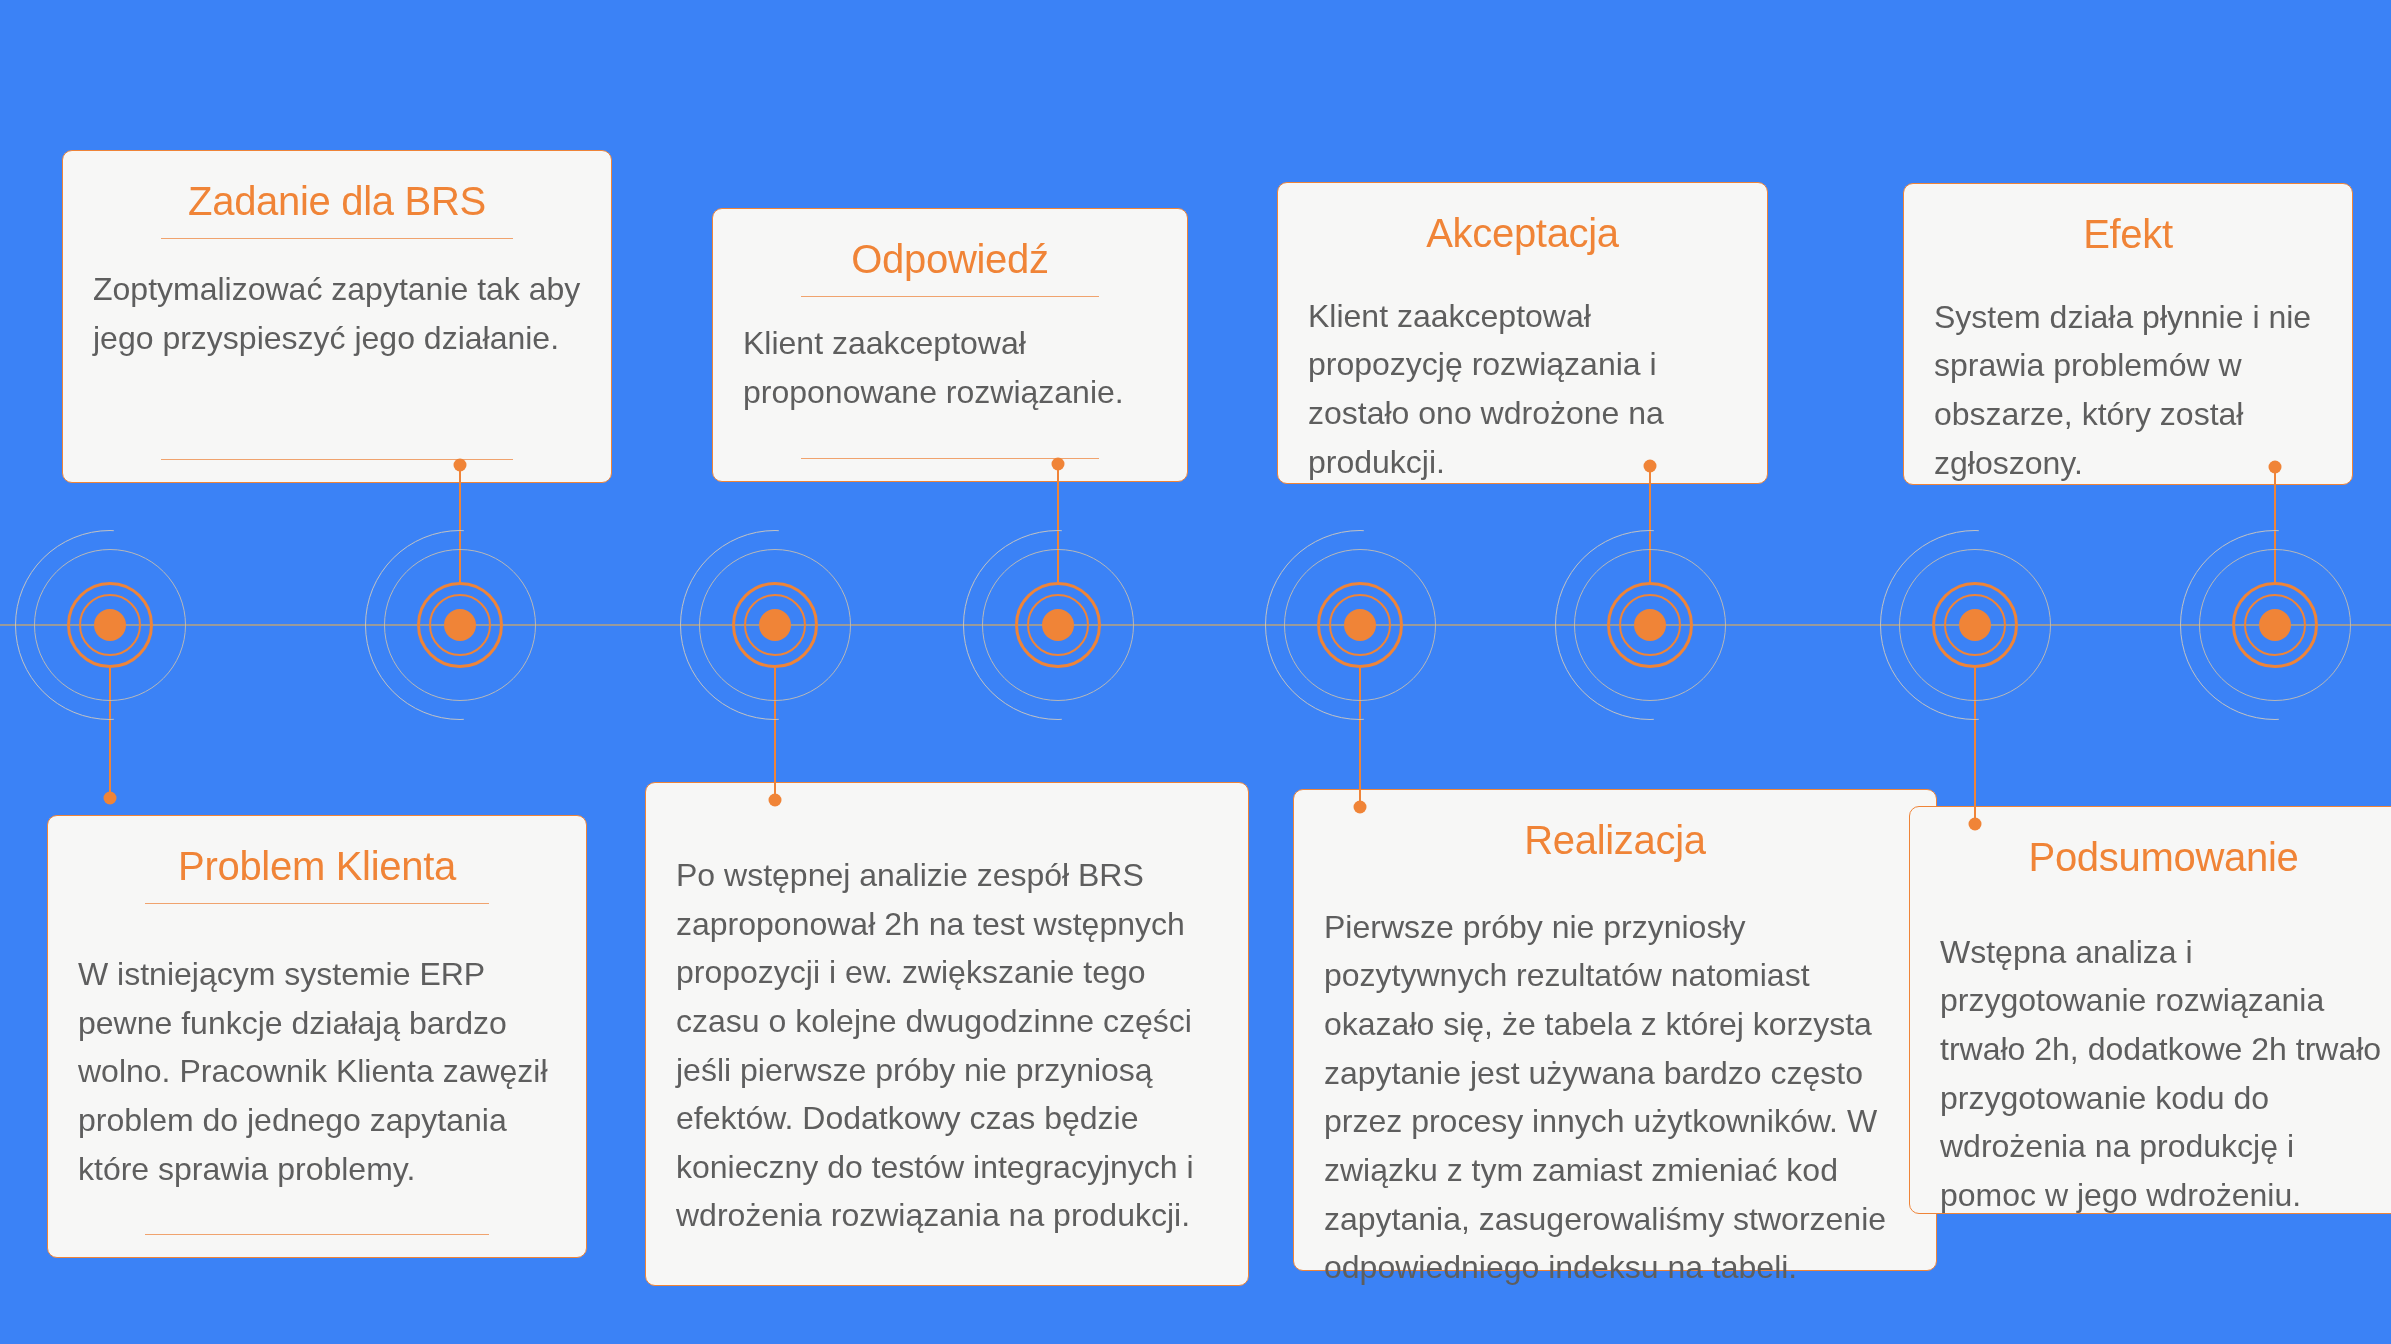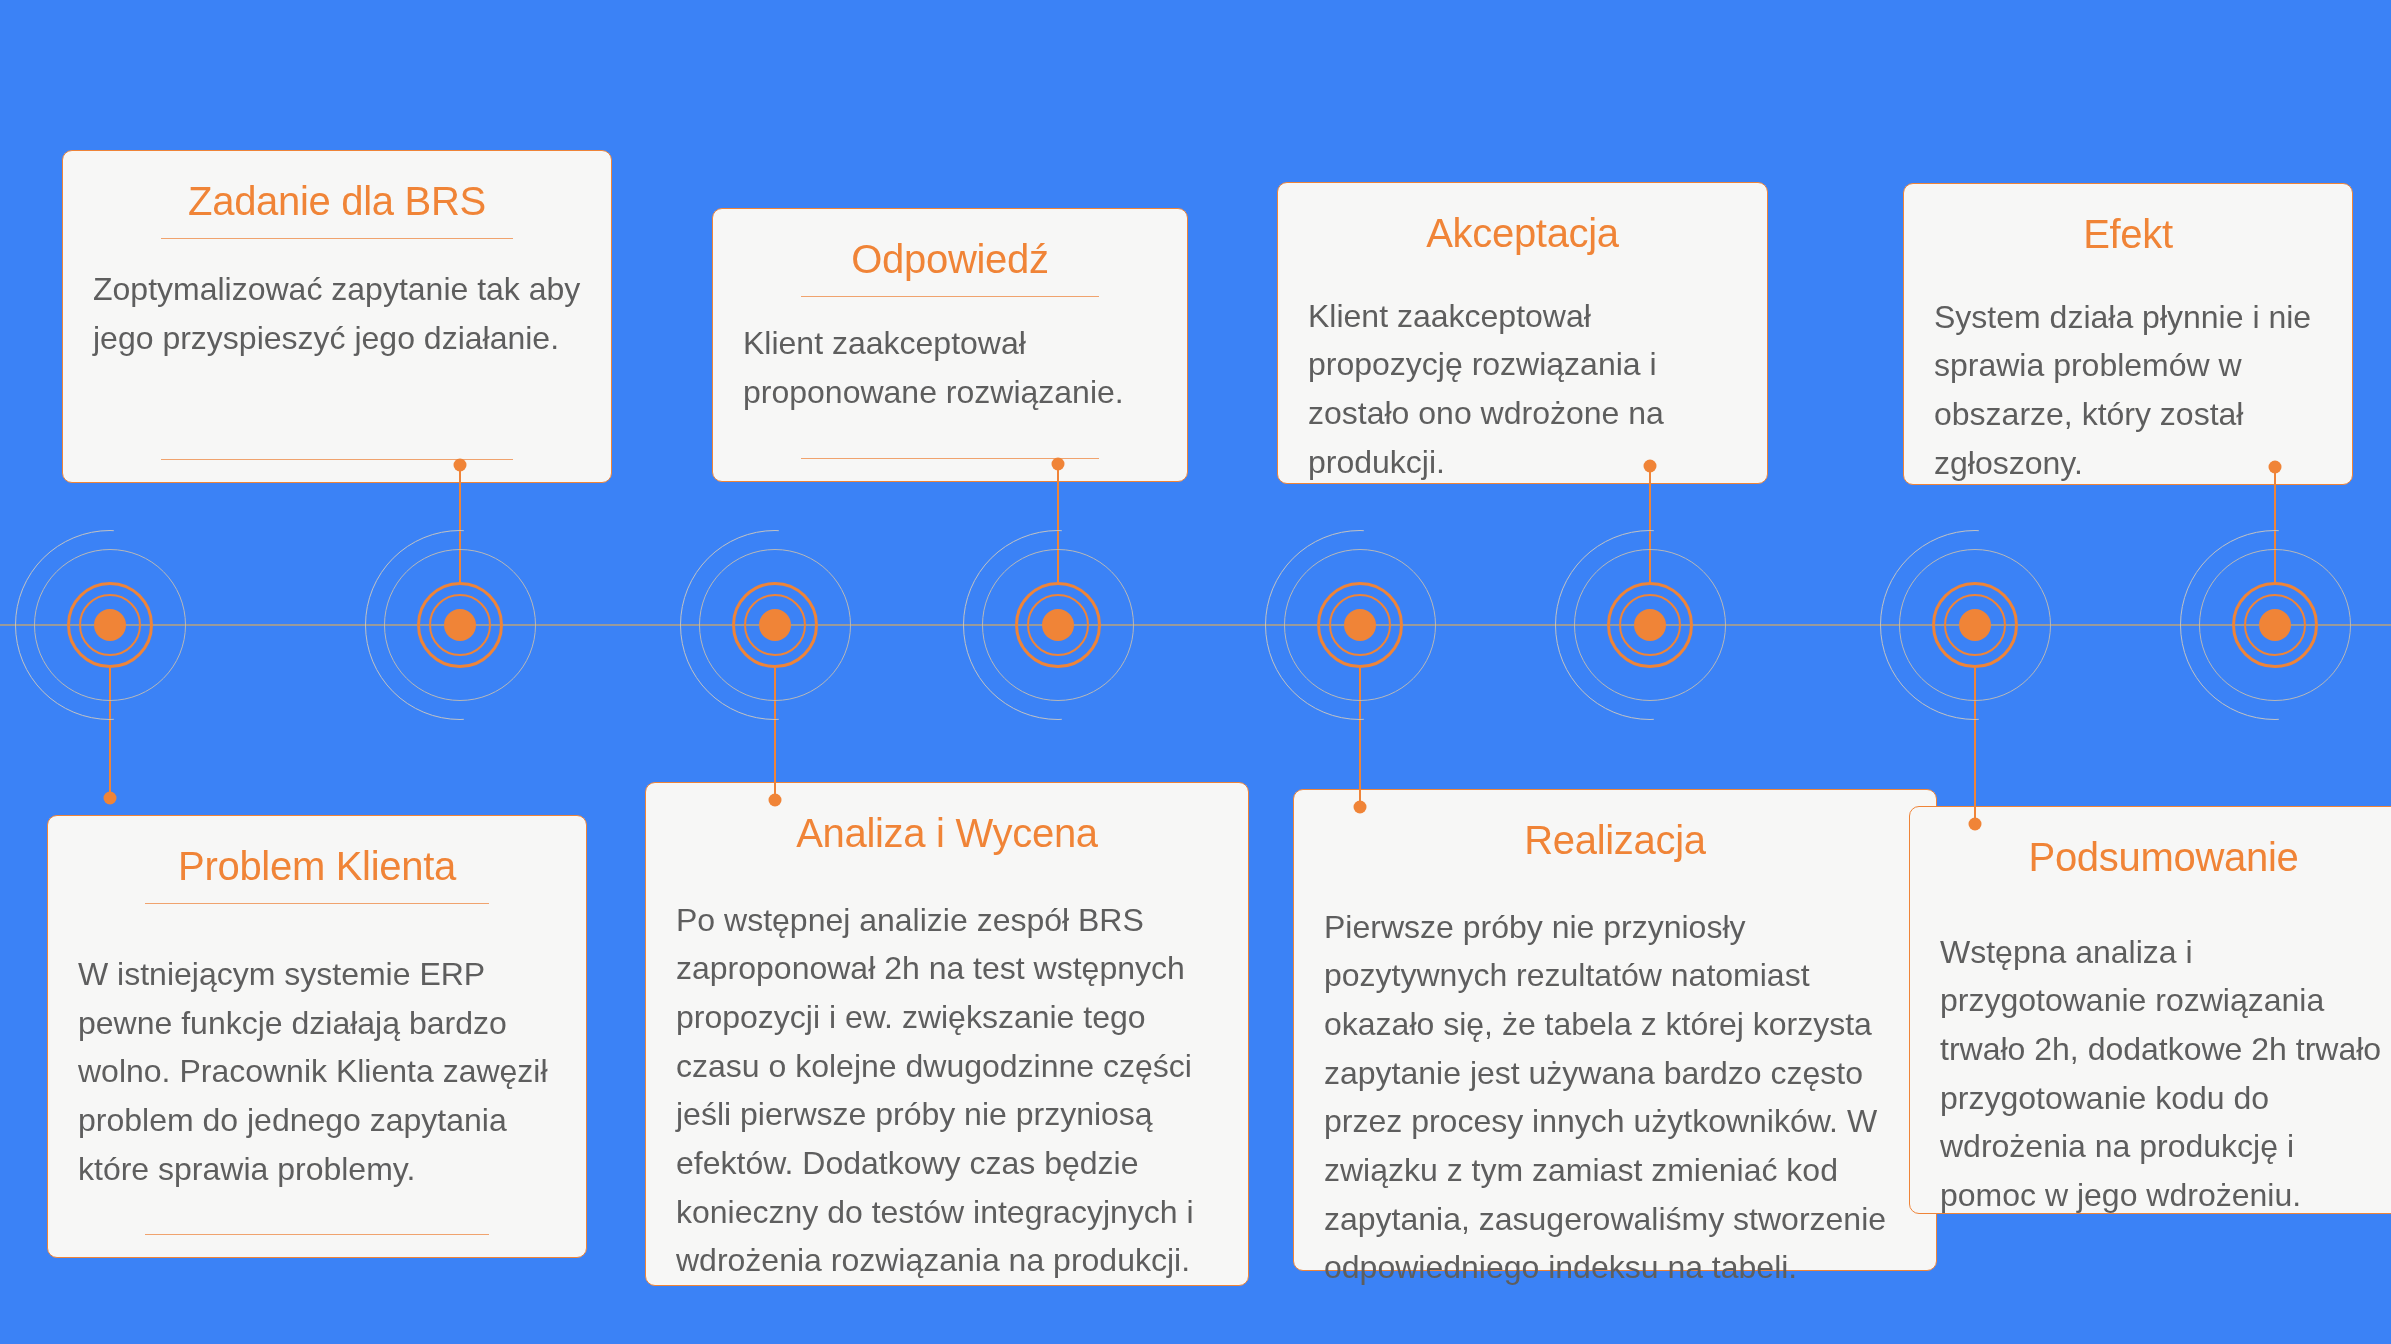--- a/index.html
+++ b/index.html
@@ -162,21 +162,20 @@
   </div>
 
   <div class="card" id="card-problem">
     <div class="card-title">Problem Klienta</div>
     <div class="rule"></div>
     <div class="card-body">W istniejącym systemie ERP pewne funkcje działają bardzo wolno. Pracownik Klienta zawęził problem do jednego zapytania które sprawia problemy.</div>
     <div class="rule bottom"></div>
   </div>
 
   <div class="card" id="card-analiza">
-    <div class="card-title">Analiza i Wycena</div>
     <div class="rule"></div>
     <div class="card-body">Po wstępnej analizie zespół BRS zaproponował 2h na test wstępnych propozycji i ew. zwiększanie tego czasu o kolejne dwugodzinne części jeśli pierwsze próby nie przyniosą efektów. Dodatkowy czas będzie konieczny do testów integracyjnych i wdrożenia rozwiązania na produkcji.</div>
     <div class="rule bottom"></div>
   </div>
 
   <div class="card" id="card-realizacja">
     <div class="card-title">Realizacja</div>
     <div class="rule"></div>
     <div class="card-body">Pierwsze próby nie przyniosły pozytywnych rezultatów natomiast okazało się, że tabela z której korzysta zapytanie jest używana bardzo często przez procesy innych użytkowników. W związku z tym zamiast zmieniać kod zapytania, zasugerowaliśmy stworzenie odpowiedniego indeksu na tabeli.</div>
     <div class="rule bottom"></div>

